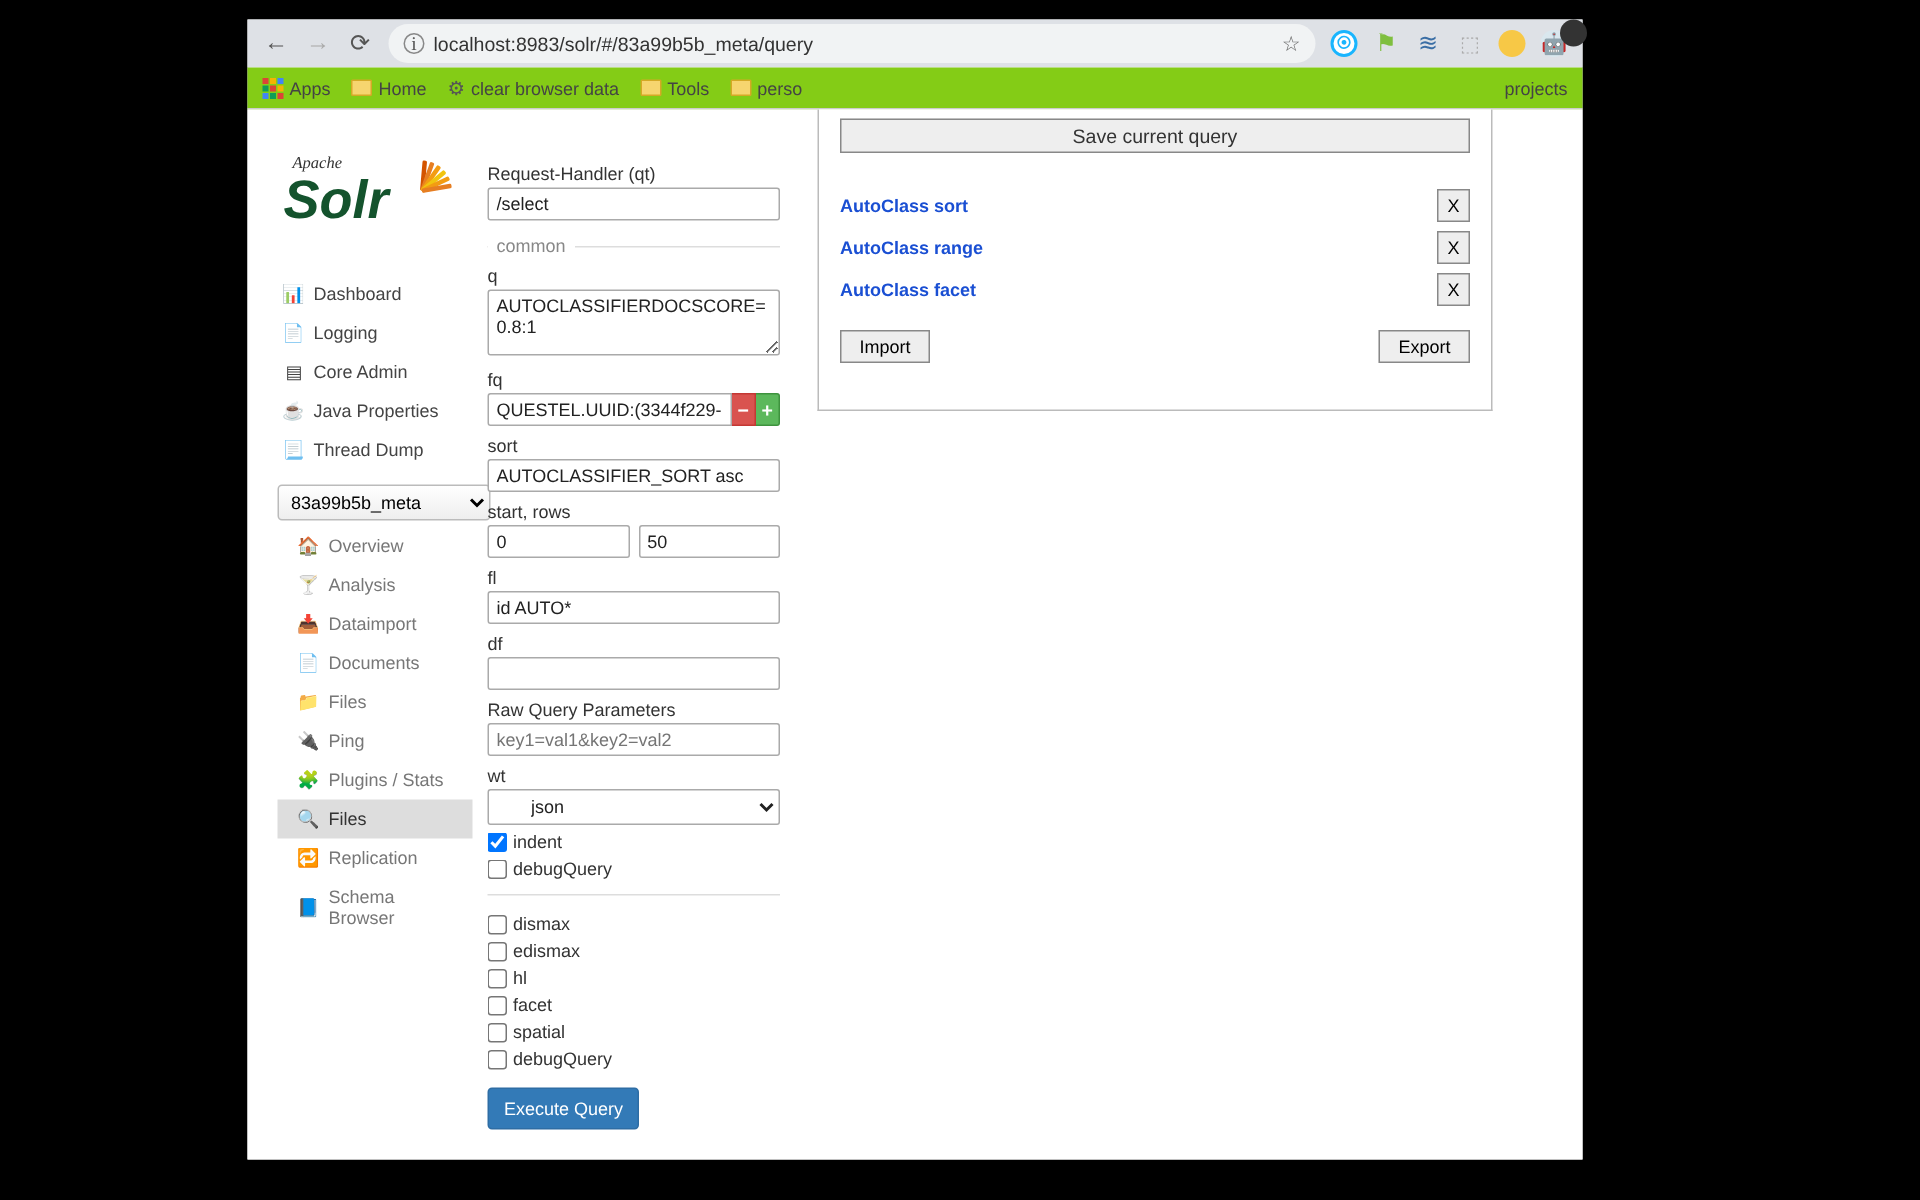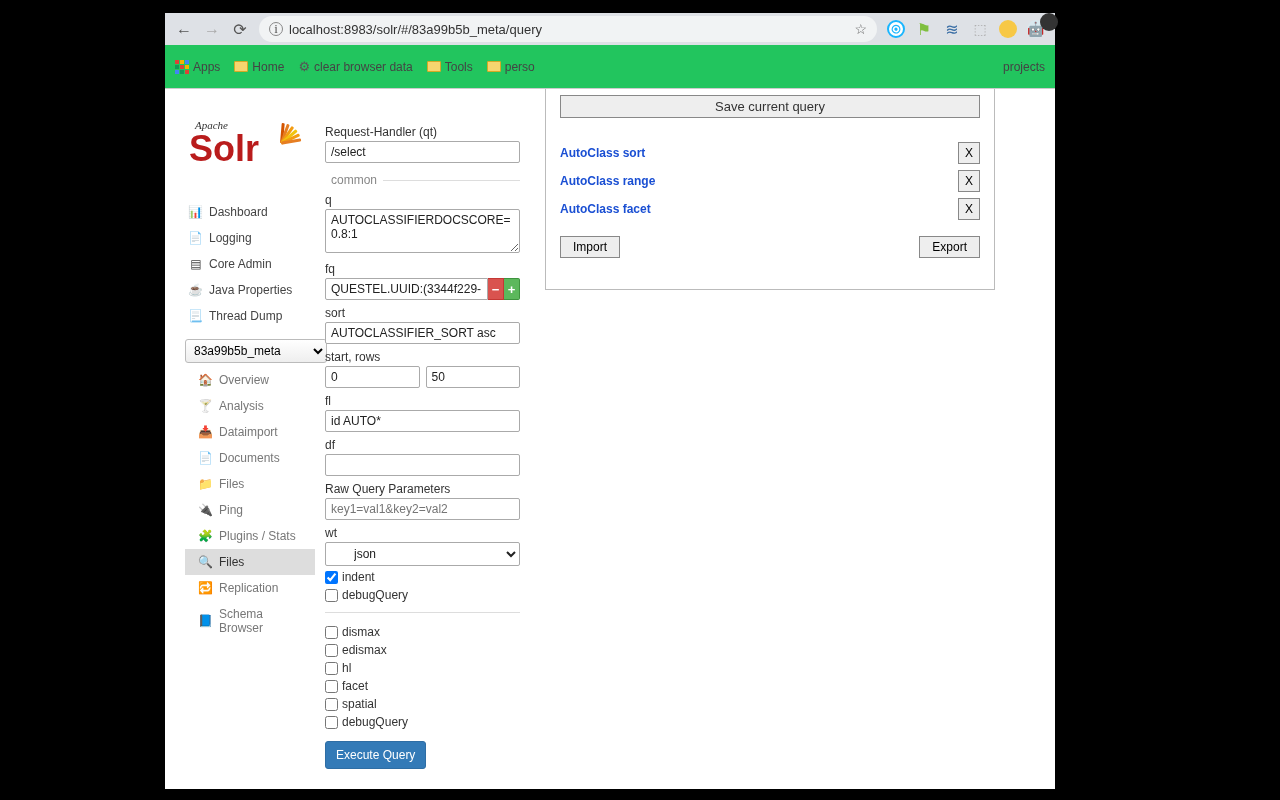--- a/index.html
+++ b/index.html
@@ -12,36 +12,36 @@
   .tb-btn { width: 18px; height: 18px; display: flex; align-items: center; justify-content: center; color: #555; font-size: 16px; cursor: pointer; }
   .tb-btn.disabled { color: #aaa; cursor: default; }
   .url-bar { flex: 1; height: 26px; background: #f1f3f4; border-radius: 13px; display: flex; align-items: center; padding: 0 10px; gap: 6px; font-size: 13px; color: #333; }
   .url-bar .info { font-size: 13px; color: #555; border: 1px solid #888; border-radius: 50%; width: 14px; height: 14px; line-height: 12px; text-align: center; font-family: serif; }
   .url-bar .url-text { flex: 1; white-space: nowrap; overflow: hidden; }
   .url-bar .star { color: #666; font-size: 14px; }
   .ext-icons { display: flex; gap: 10px; align-items: center; }
   .ext-icon { width: 18px; height: 18px; border-radius: 50%; font-size: 14px; display: flex; align-items: center; justify-content: center; }
 
   
-  .bookmarks { height: 44px; background: #22c55e; display: flex; align-items: center; padding: 0 10px; gap: 14px; font-size: 12px; color: #444; border-bottom: 1px solid #ccc; }
+  .bookmarks { height: 28px; background: #84cc16; display: flex; align-items: center; padding: 0 10px; gap: 14px; font-size: 12px; color: #444; border-bottom: 1px solid #ccc; }
   .bm { display: flex; align-items: center; gap: 4px; cursor: pointer; }
   .bm-folder { width: 14px; height: 11px; background: #f6d56f; border: 1px solid #d4a925; border-radius: 1px; }
   .bm-apps { width: 14px; height: 14px; display: grid; grid-template-columns: 4px 4px 4px; grid-template-rows: 4px 4px 4px; gap: 1px; }
   .bm-apps span:nth-child(1){background:#db4437}.bm-apps span:nth-child(2){background:#f4b400}.bm-apps span:nth-child(3){background:#4285f4}
   .bm-apps span:nth-child(4){background:#0f9d58}.bm-apps span:nth-child(5){background:#db4437}.bm-apps span:nth-child(6){background:#f4b400}
   .bm-apps span:nth-child(7){background:#4285f4}.bm-apps span:nth-child(8){background:#0f9d58}.bm-apps span:nth-child(9){background:#db4437}
   .bm-gear { font-size: 13px; color: #555; }
 
   
   .page { position: relative; width: 100%; height: calc(100% - 60px); background: #fff; overflow: hidden; }
 
   
   .logo { position: absolute; left: 24px; top: 30px; display: flex; flex-direction: column; }
   .logo-apache { font-size: 11px; color: #333; font-family: Georgia, serif; font-style: italic; margin-left: 6px; }
-  .logo-solr { font-size: 36px; font-weight: bold; color: #b91c1c; line-height: 1; }
+  .logo-solr { font-size: 36px; font-weight: bold; color: #14532d; line-height: 1; font-style: italic; }
   .logo-wrap { display: flex; align-items: center; gap: 0; }
   .sunburst { width: 42px; height: 42px; position: relative; }
   .sunburst span { position: absolute; left: 50%; bottom: 50%; width: 2.5px; height: 20px; background: #f39c12; transform-origin: bottom center; border-radius: 1px; }
 
   
   .nav { position: absolute; left: 20px; top: 110px; width: 130px; font-size: 12px; color: #444; }
   .nav-item { display: flex; align-items: center; gap: 6px; padding: 6px 4px; cursor: pointer; }
   .nav-icon { width: 14px; height: 14px; display: inline-flex; align-items: center; justify-content: center; font-size: 12px; }
 
   .core-select { margin: 10px 0 4px 0; }

